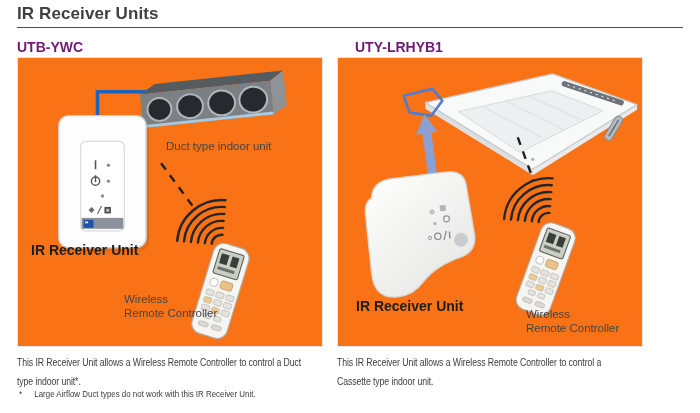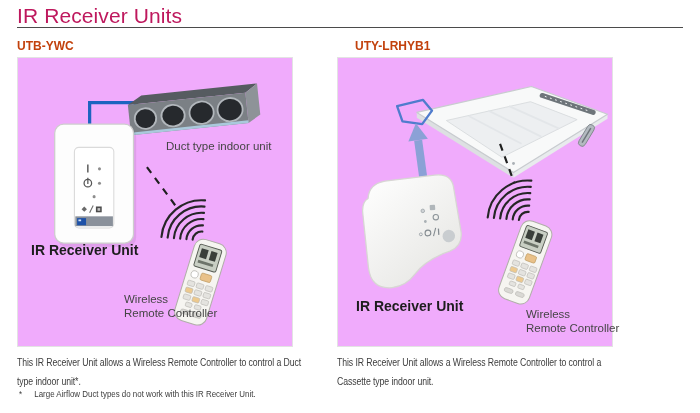--- a/index.html
+++ b/index.html
@@ -3,34 +3,34 @@
 <meta charset="utf-8">
 <style>
   html,body{margin:0;padding:0;}
   body{
     width:700px;height:413px;position:relative;overflow:hidden;
     background:#ffffff;font-family:"Liberation Sans",sans-serif;
     -webkit-font-smoothing:antialiased;
   }
   .page-title{
     position:absolute;left:17px;top:4px;
-    font-size:21px;font-weight:400;color:#be185d;letter-spacing:.1px;
+    font-size:17px;font-weight:700;color:#404040;letter-spacing:.1px;
   }
   .title-rule{
     position:absolute;left:17px;top:27px;width:666px;height:0;
     border-top:1.5px solid #4b4b4b;
   }
   .model{
-    position:absolute;top:39px;font-size:12px;font-weight:700;color:#c2410c;
+    position:absolute;top:39px;font-size:14px;font-weight:700;color:#701a75;
   }
   .model.left{left:17px}
   .model.right{left:355px}
   .panel{
-    position:absolute;top:57px;width:276px;height:290px;
-    border:1px solid #e3e3e3;background:#f0abfc;box-sizing:border-box;padding-left:46px;
+    position:absolute;top:57px;width:306px;height:290px;
+    border:1px solid #e3e3e3;background:#f97316;box-sizing:border-box;padding-left:46px;
   }
   .panel.left{left:17px}
   .panel.right{left:337px}
   .panel svg.art{position:absolute;left:0;top:0;width:100%;height:100%;}
   .diag-label{
     position:absolute;font-size:11.5px;color:#454545;white-space:nowrap;line-height:13.5px;
   }
   .diag-label.bold{font-size:14px;font-weight:700;color:#1d1d1d;text-align:right;}
   .caption{
     position:absolute;top:354px;font-size:10px;color:#3d3d3d;line-height:18.5px;

